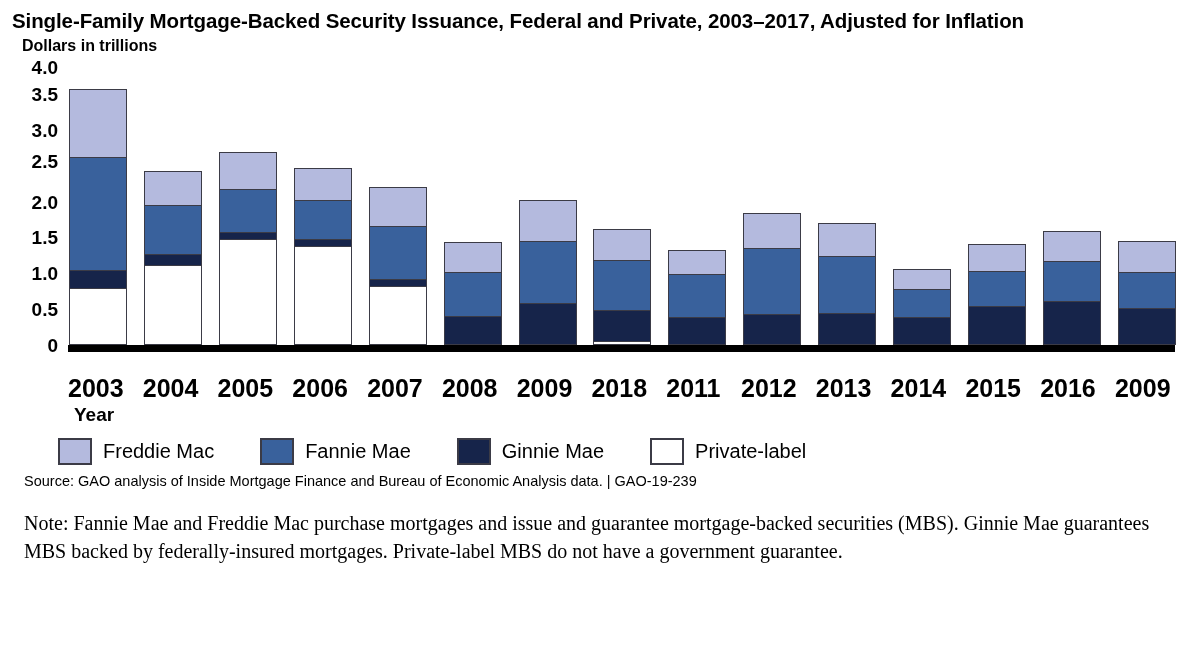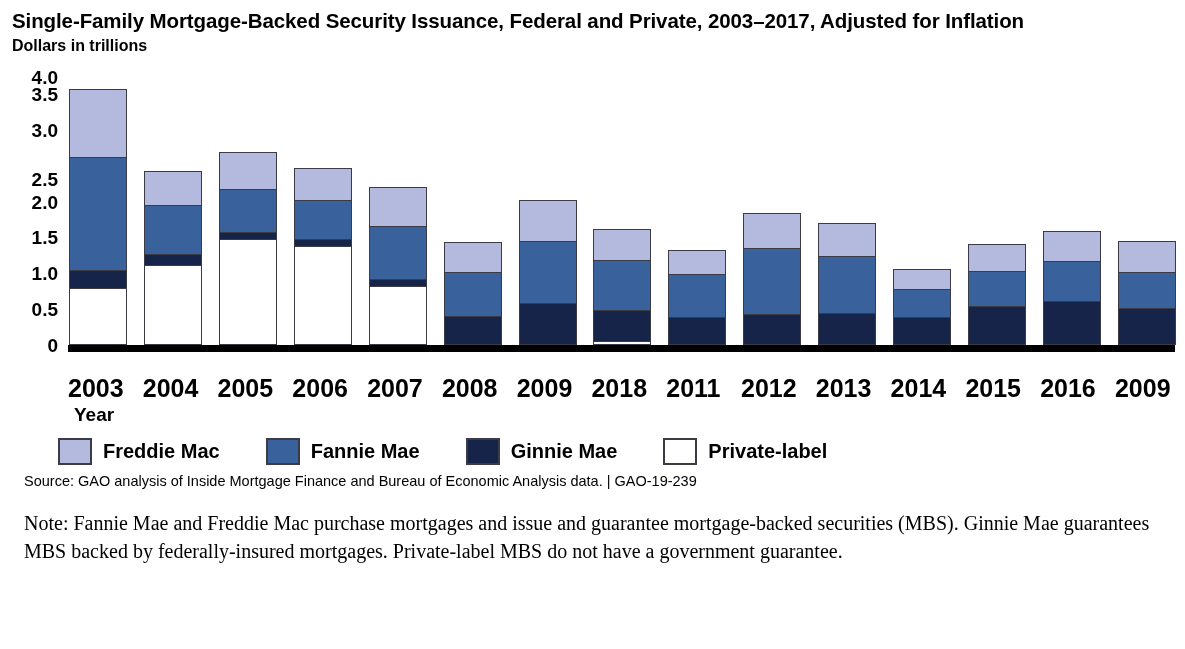--- a/index.html
+++ b/index.html
@@ -12,21 +12,21 @@
   }
   .page{position:relative;width:1185px;height:649px;box-sizing:border-box;padding:8px 10px 0 12px;}
 
   .title{
     font-size:20.5px;font-weight:bold;line-height:1.22;
     letter-spacing:-0.1px;
     margin:0 0 4px 0;max-width:1130px;
   }
   .subtitle{
     font-size:16px;font-weight:bold;line-height:1.1;
-    margin:4px 0 0 0;
+    margin:4px 0 0 10px;
   }
 
   
   .plot-wrap{position:relative;width:1165px;height:312px;margin-top:4px;}
   .yaxis{position:absolute;left:0;top:0;width:46px;height:300px;}
   .ytick{
     position:absolute;right:0;width:46px;text-align:right;
     font-size:19px;font-weight:bold;line-height:1;
     transform:translateY(-50%);
   }
@@ -62,21 +62,21 @@
   .xtick{
     width:60px;text-align:left;
     font-size:25px;font-weight:bold;line-height:1;
   }
   .xaxis-title{
     margin-left:62px;font-size:19px;font-weight:bold;margin-top:2px;
   }
 
   
   .legend{
-    display:flex;align-items:center;margin-top:12px;margin-left:46px;font-weight:bold;
+    display:flex;align-items:center;margin-top:12px;margin-left:46px;
   }
   .legend-item{display:flex;align-items:center;margin-right:46px;}
   .swatch{
     width:34px;height:27px;border:2px solid #3b3b46;box-sizing:border-box;
     margin-right:11px;
   }
   .legend-label{font-size:20px;line-height:1;}
 
   .source{
     margin-top:8px;margin-left:12px;font-size:14.5px;line-height:1.2;
@@ -95,24 +95,24 @@
   <h1 class="title">Single-Family Mortgage-Backed Security Issuance, Federal and Private, 2003–2017, Adjusted for Inflation</h1>
   <div class="subtitle">Dollars in trillions</div>
 
   <div class="plot-wrap">
     <div class="yaxis">
         <div class="ytick" style="top: 286px;">0</div>
         <div class="ytick" style="top: 250.25px;">0.5</div>
         <div class="ytick" style="top: 214.5px;">1.0</div>
         <div class="ytick" style="top: 178.75px;">1.5</div>
         <div class="ytick" style="top: 143px;">2.0</div>
-        <div class="ytick" style="top: 120px;">2.5</div>
+        <div class="ytick" style="top: 102px;">2.5</div>
         <div class="ytick" style="top: 71.5px;">3.0</div>
         <div class="ytick" style="top: 35.75px;">3.5</div>
-        <div class="ytick" style="top: 18px;">4.0</div>
+        <div class="ytick" style="top: 8px;">4.0</div>
       </div>
     <div class="plot">
       <div class="bars">
           <div class="barcol">
             <div class="bar">
               <div class="seg" style="height: 67.21px; background: rgb(180, 186, 222);"></div>
               <div class="seg" style="height: 112.97px; background: rgb(57, 97, 156);"></div>
               <div class="seg" style="height: 17.875px; background: rgb(22, 36, 74);"></div>
               <div class="seg" style="height: 55.77px; background: rgb(255, 255, 255);"></div>
             </div>

